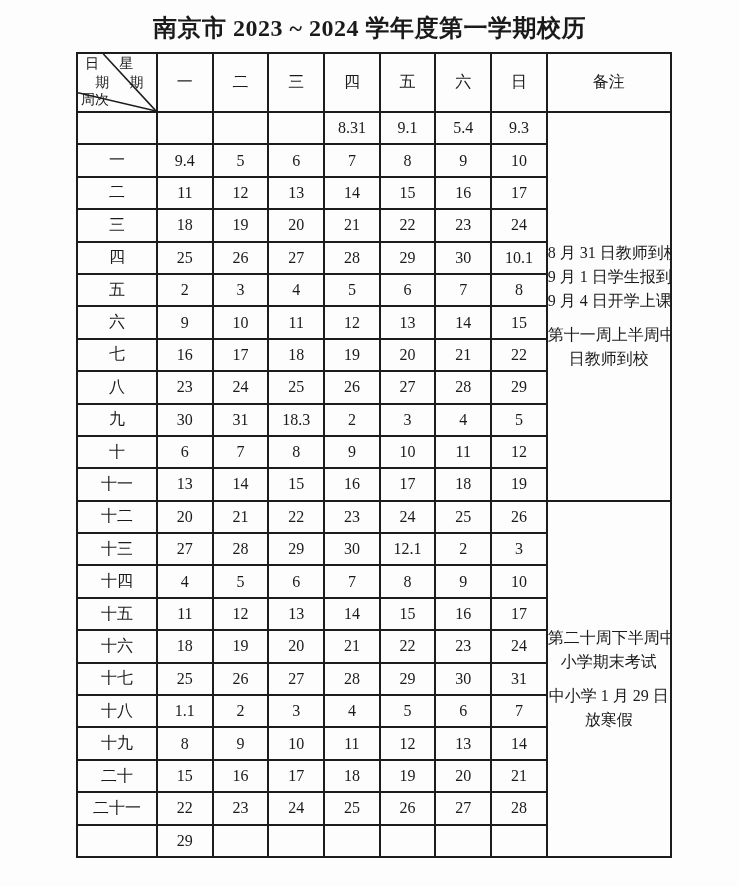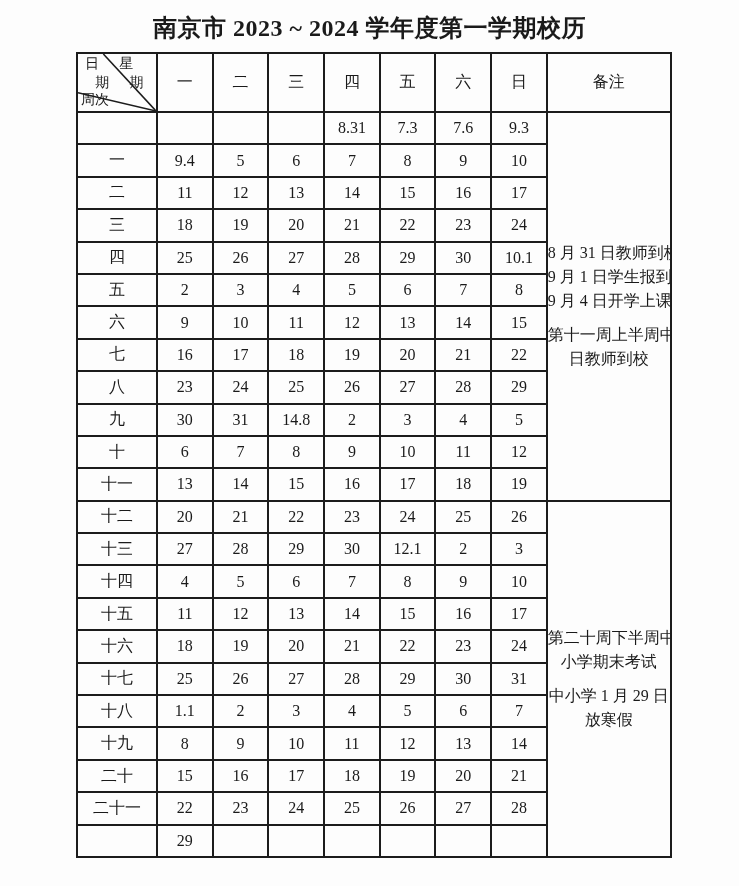--- a/index.html
+++ b/index.html
@@ -102,22 +102,22 @@
         <th>备注</th>
       </tr>
     </thead>
     <tbody>
         <tr>
           <td></td>
           <td></td>
           <td></td>
           <td></td>
           <td>8.31</td>
-          <td>7.3</td>
-          <td>7.6</td>
+          <td>9.1</td>
+          <td>5.4</td>
           <td>9.3</td>
           <td class="remarks-cell" rowspan="12">
             <div class="remark-paragraph">
               <div class="remark-line">8 月 31 日教师到校</div>
               <div class="remark-line">9 月 1 日学生报到</div>
               <div class="remark-line">9 月 4 日开学上课</div>
             </div>
             <div class="remark-paragraph">
               <div class="remark-line">第十一周上半周中</div>
               <div class="remark-line">日教师到校</div>
@@ -201,21 +201,21 @@
           <td>25</td>
           <td>26</td>
           <td>27</td>
           <td>28</td>
           <td>29</td>
         </tr>
         <tr>
           <td>九</td>
           <td>30</td>
           <td>31</td>
-          <td>14.8</td>
+          <td>18.3</td>
           <td>2</td>
           <td>3</td>
           <td>4</td>
           <td>5</td>
         </tr>
         <tr>
           <td>十</td>
           <td>6</td>
           <td>7</td>
           <td>8</td>

